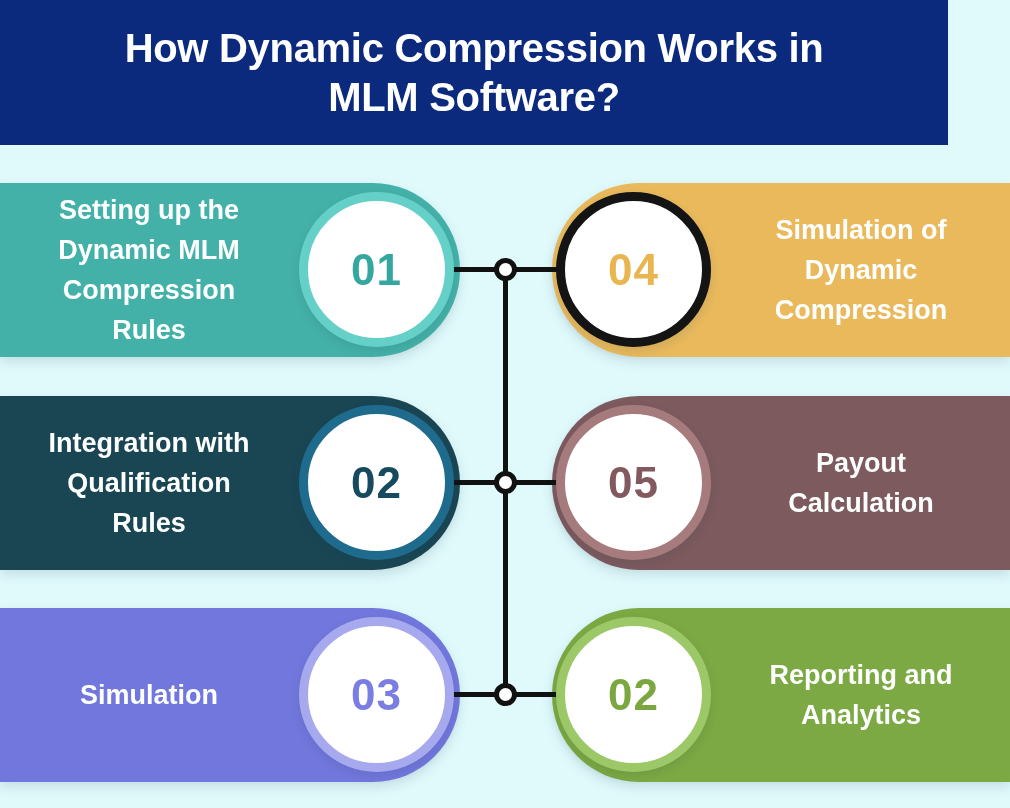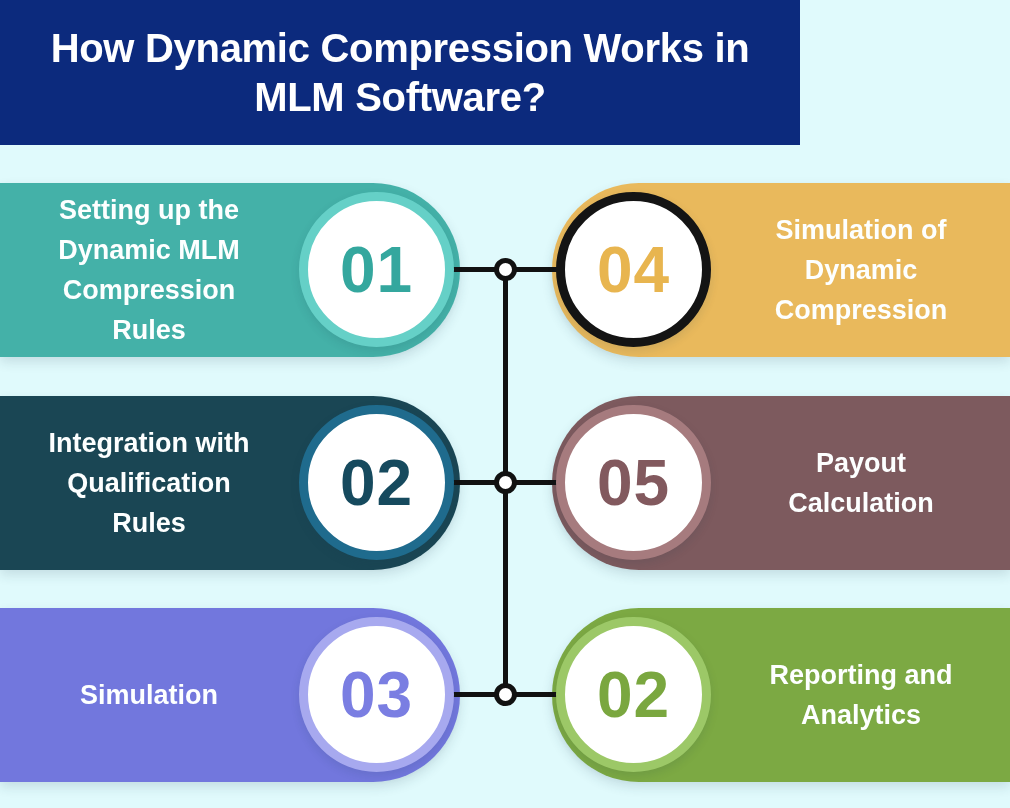--- a/index.html
+++ b/index.html
@@ -4,21 +4,21 @@
 <style>
   :root{
     --page-bg:#e0fafc; --header-bg:#0c2a7d; --title-color:#ffffff;
     --label-color:#fdffff; --line-color:#111111; --node-fill:#ffffff; --node-border:#111111;
   }
   *{margin:0;padding:0;box-sizing:border-box;}
   body{font-family:"Liberation Sans",sans-serif;background:#ffffff;}
   .canvas{position:relative;width:1010px;height:808px;background:var(--page-bg);overflow:hidden;}
 
   
-  .header{position:absolute;left:0;top:0;width:800px;height:145px;background:var(--header-bg);
+  .header{position:absolute;left:0;top:0;width:948px;height:145px;background:var(--header-bg);
           display:flex;flex-direction:column;align-items:center;justify-content:center;}
   .title-line{color:var(--title-color);font-size:40px;line-height:49px;font-weight:700;letter-spacing:-0.3px;text-align:center;}
 
   
   .spine{position:absolute;left:503px;top:270px;width:5px;height:425px;background:var(--line-color);z-index:2;}
   .hline{position:absolute;left:450px;width:110px;height:5px;background:var(--line-color);z-index:2;}
   .hline.t1{top:267px}.hline.t2{top:480px}.hline.t3{top:692px}
   .node{position:absolute;left:494px;width:23px;height:23px;border-radius:50%;
         background:var(--node-fill);border:5px solid var(--node-border);z-index:5;}
   .node.t1{top:258px}.node.t2{top:471px}.node.t3{top:683px}
@@ -35,21 +35,21 @@
   .label.left{left:18px;width:262px;}
   .label.right{left:728px;width:266px;}
   .label.t1{top:183px}.label.t2{top:396px}.label.t3{top:608px}
 
   .circle{position:absolute;width:155px;height:155px;border-radius:50%;background:#ffffff;
           border:9px solid var(--ring);display:flex;align-items:center;justify-content:center;z-index:4;
           box-shadow:0 4px 10px rgba(25,55,75,0.12);}
   .circle.left{left:299px;}
   .circle.right{left:556px;}
   .circle.t1{top:192px}.circle.t2{top:405px}.circle.t3{top:617px}
-  .num{font-size:64px;font-weight:800;letter-spacing:1px;color:var(--num);}
+  .num{font-size:44px;font-weight:800;letter-spacing:1px;color:var(--num);}
 </style>
 </head>
 <body>
 
 <div class="canvas">
 
   <div class="header">
     <div class="title-line">How Dynamic Compression Works in</div>
     <div class="title-line">MLM Software?</div>
   </div>

